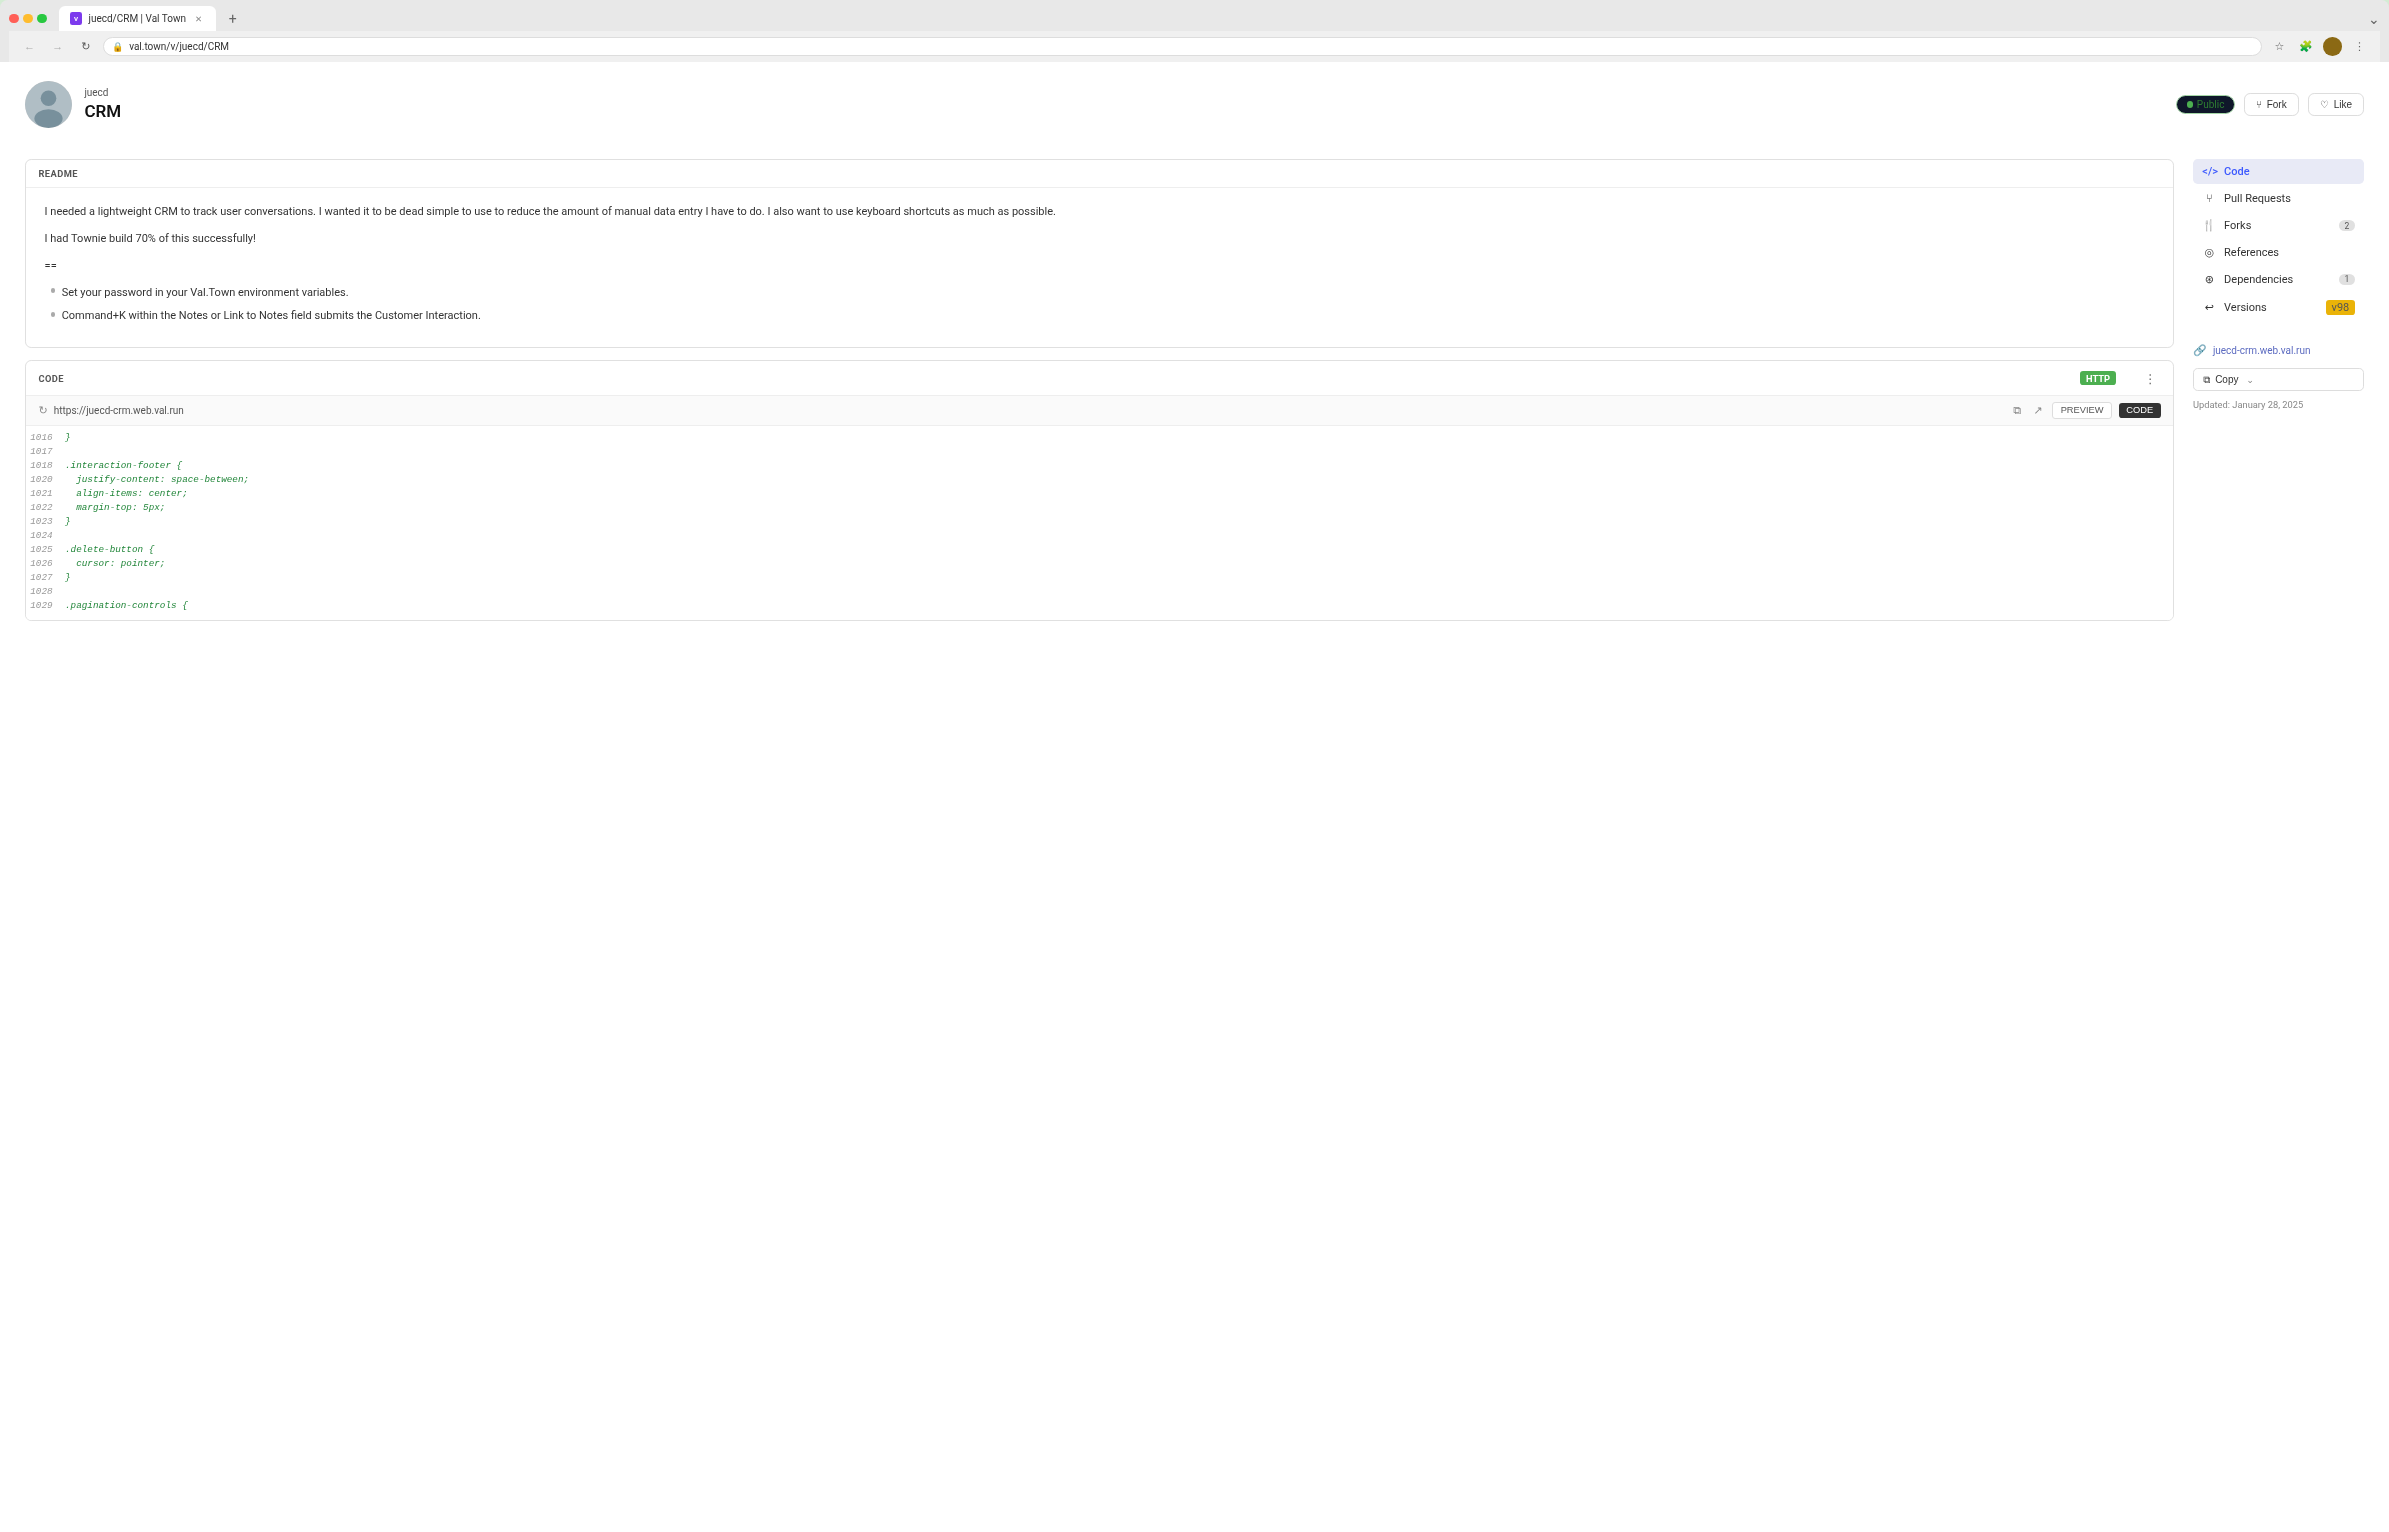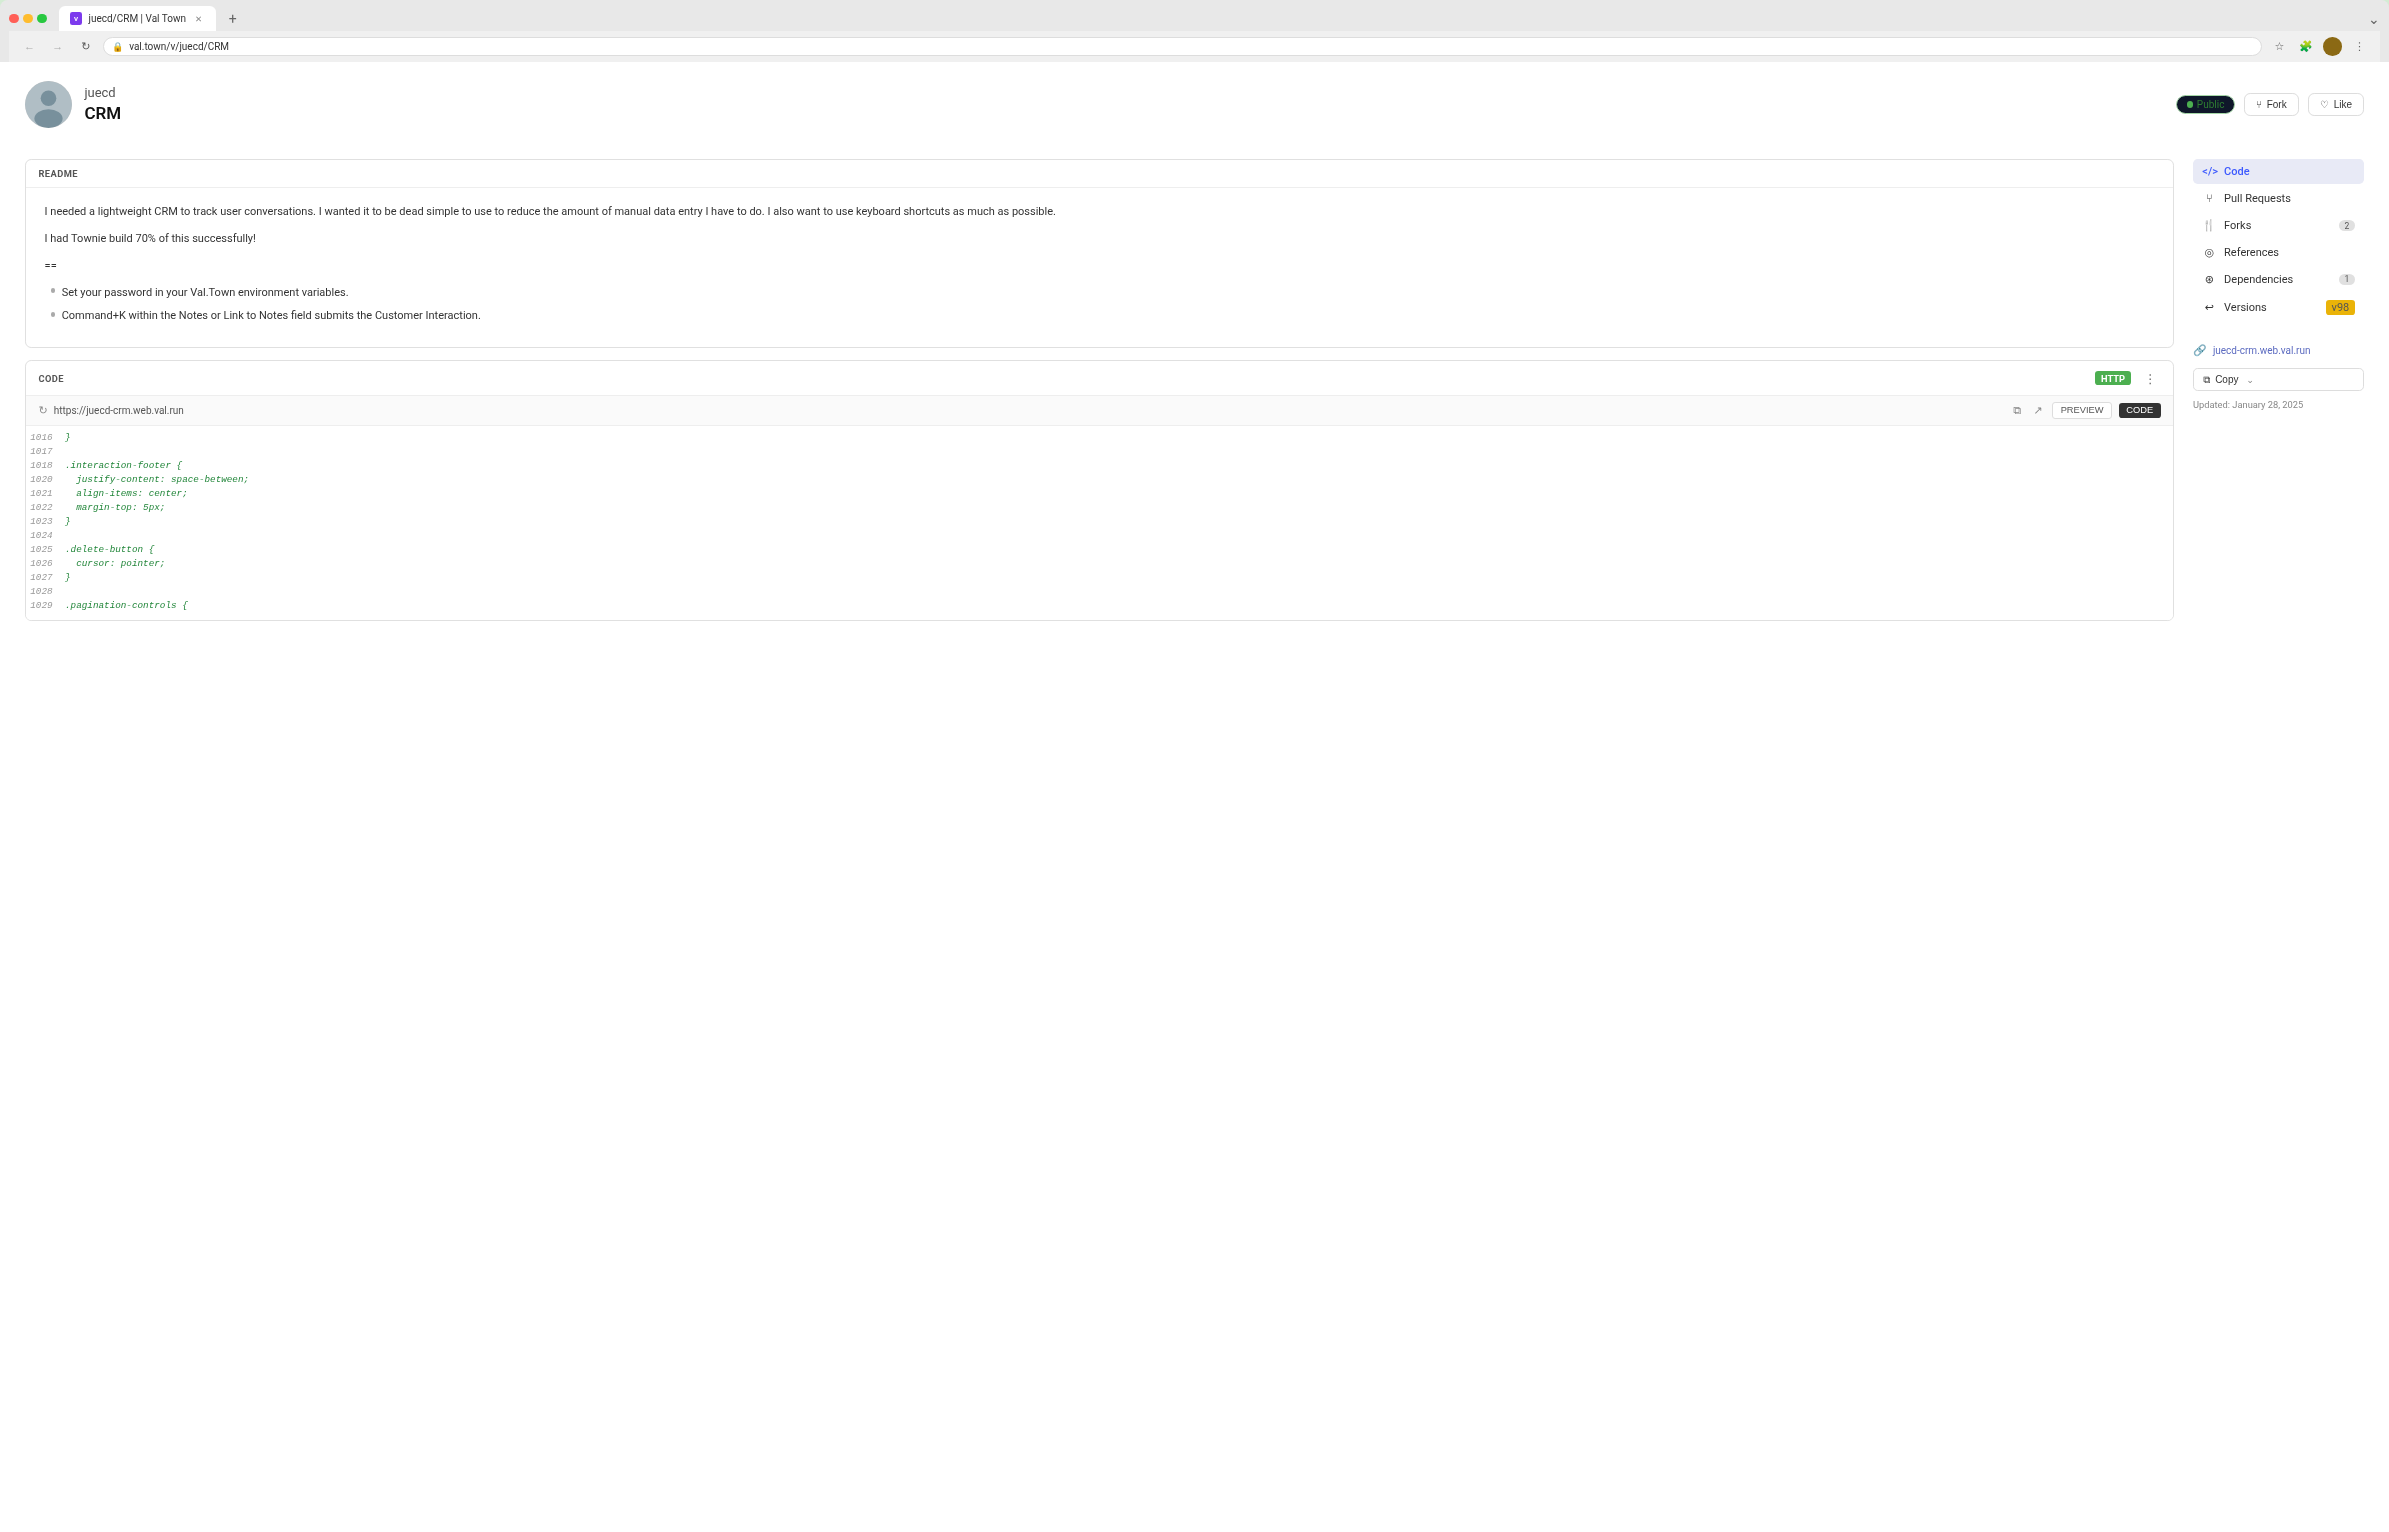--- a/index.html
+++ b/index.html
@@ -187,21 +187,21 @@
       background: #ccc;
       margin-right: 12.4px;
       overflow: hidden;
       display: flex;
       align-items: center;
       justify-content: center;
       font-size: 18.6px;
     }
     .user-info { flex: 1; }
     .user-name-small {
-      font-size: 13px;
+      font-size: 10px;
       color: #555;
       margin-bottom: 3px;
     }
     .user-name-large {
       font-size: 17px;
       font-weight: 600;
       color: #111;
     }
     .header-actions {
       display: flex;
@@ -298,21 +298,21 @@
     }
     .code-label {
       font-size: 9.3px;
       font-weight: 700;
       color: #555;
       letter-spacing: 0.05em;
     }
     .code-header-actions {
       display: flex;
       align-items: center;
-      gap: 8px;
+      gap: 23px;
     }
     .http-badge {
       background: #4caf50;
       color: #fff;
       border-radius: 3.1px;
       padding: 1.6px 6.2px;
       font-size: 9.3px;
       font-weight: 700;
     }
     .menu-dots {

